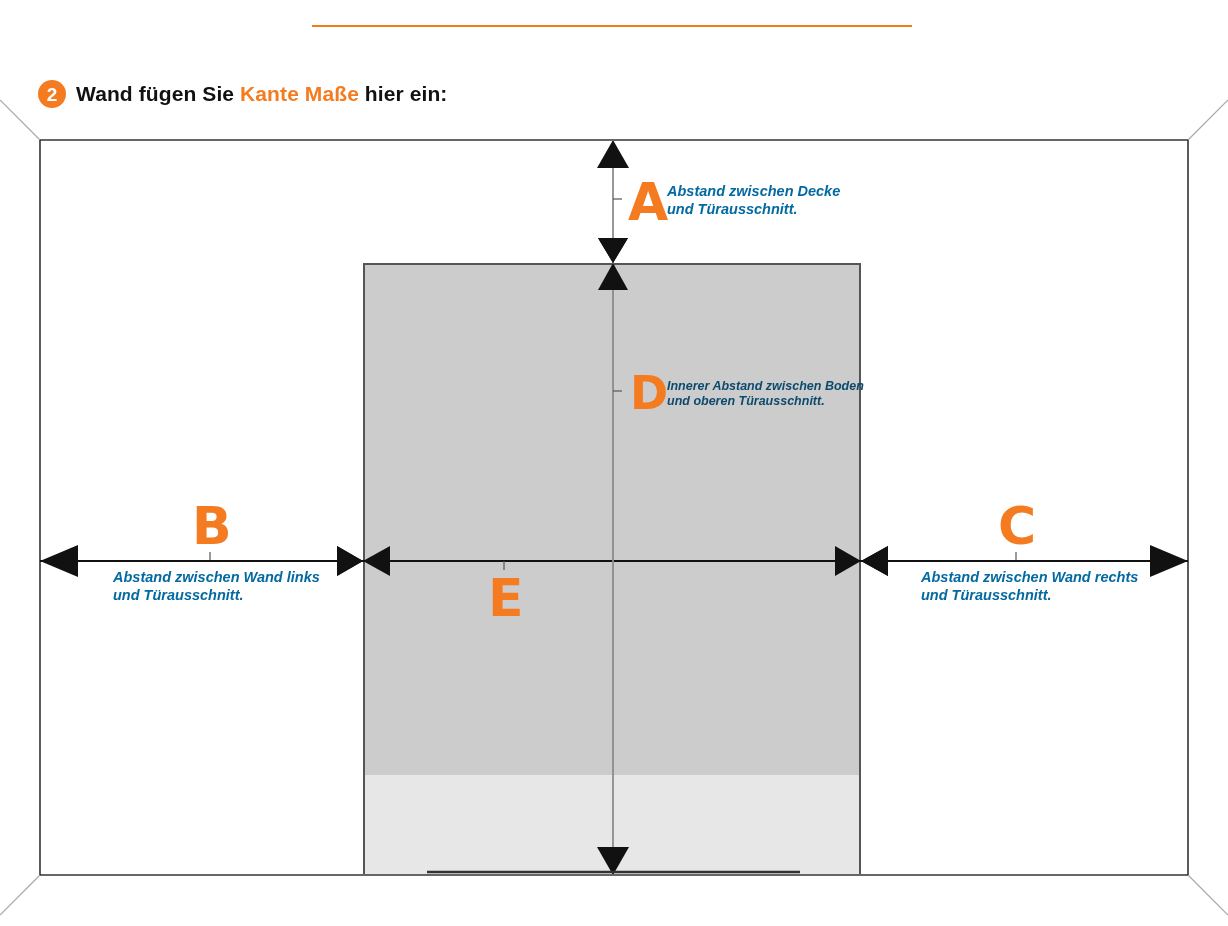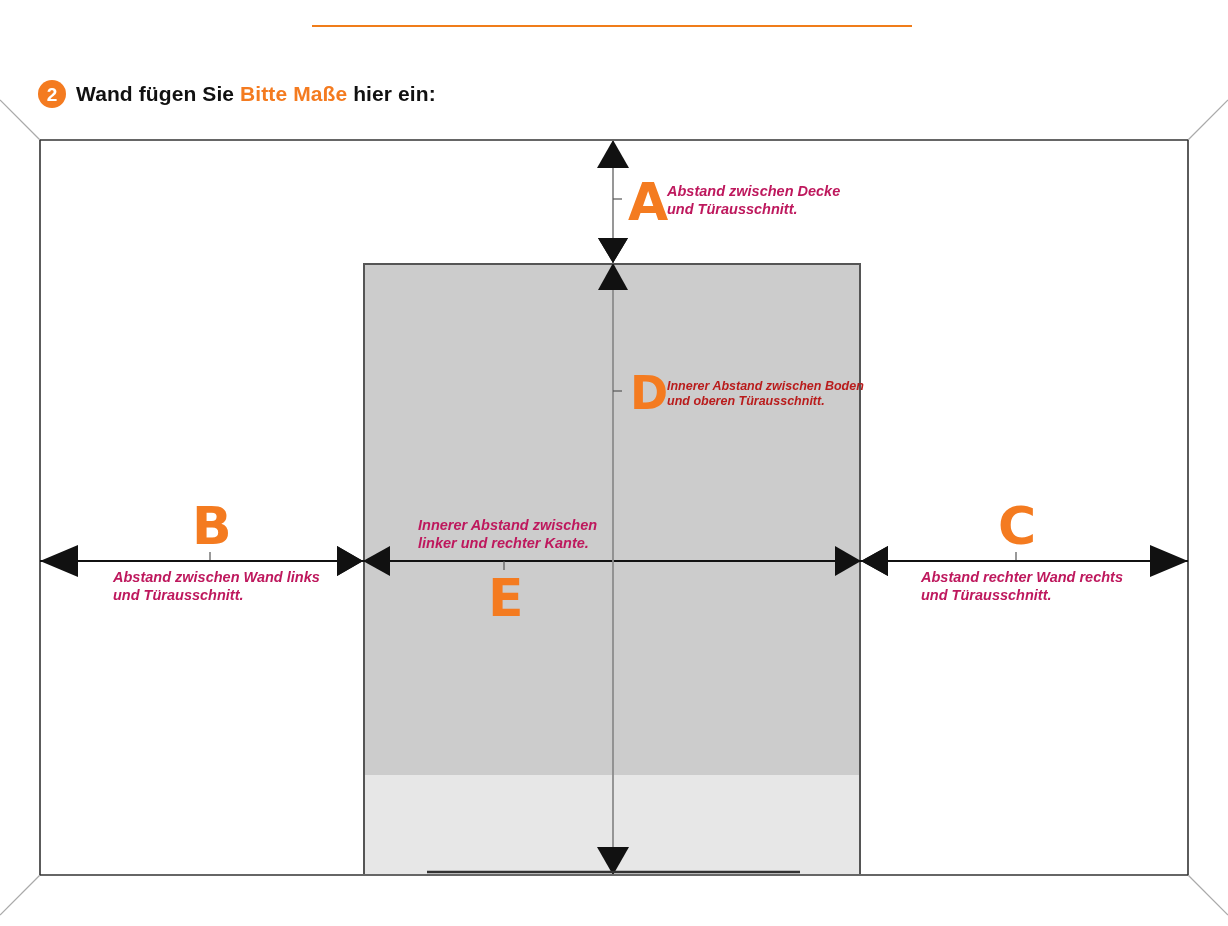--- a/index.html
+++ b/index.html
@@ -66,43 +66,43 @@
   }
   .letter-A{left:628px;top:176px;font-size:52px;}
   .letter-B{left:192px;top:500px;font-size:52px;}
   .letter-C{left:998px;top:500px;font-size:52px;}
   .letter-D{left:630px;top:370px;font-size:46px;}
   .letter-E{left:488px;top:572px;font-size:52px;}
 
   
   .cap{
     position:absolute;
-    color:#be185d;
+    color:#0369a1;
     font-style:italic;
     font-weight:bold;
     line-height:1.22;
     white-space:pre-line;
     user-select:none;
   }
   .cap-A{left:667px;top:183px;font-size:14.5px;}
-  .cap-D{left:667px;top:379px;font-size:12.5px;color:#b91c1c;}
+  .cap-D{left:667px;top:379px;font-size:12.5px;color:#0c4a6e;}
   .cap-B{left:113px;top:569px;font-size:14.5px;font-style:italic;}
   .cap-C{left:921px;top:569px;font-size:14.5px;}
   .cap-E{left:418px;top:517px;font-size:14.5px;}
 </style>
 </head>
 <body>
 
 <div id="stage">
 
   <div class="top-rule"></div>
 
   <div class="header">
     <div class="badge">2</div>
-    <div class="header-text"><span>Wand fügen Sie </span><span class="hl">Bitte Maße</span><span> hier ein:</span></div>
+    <div class="header-text"><span>Wand fügen Sie </span><span class="hl">Kante Maße</span><span> hier ein:</span></div>
   </div>
 
   <svg class="room-svg" viewBox="0 0 1228 926">
 
     <g stroke="#aaaaaa" stroke-width="1.2" fill="none">
       <line x1="40" y1="140" x2="0" y2="100"></line>
       <line x1="1188" y1="140" x2="1228" y2="100"></line>
       <line x1="40" y1="875" x2="0" y2="915"></line>
       <line x1="1188" y1="875" x2="1228" y2="915"></line>
     </g>
@@ -183,24 +183,22 @@
 
   <div class="letter letter-A">A</div>
   <div class="cap cap-A">Abstand zwischen Decke
 und Türausschnitt.</div>
 
   <div class="letter letter-B">B</div>
   <div class="cap cap-B">Abstand zwischen Wand links
 und Türausschnitt.</div>
 
   <div class="letter letter-C">C</div>
-  <div class="cap cap-C">Abstand rechter Wand rechts
+  <div class="cap cap-C">Abstand zwischen Wand rechts
 und Türausschnitt.</div>
 
   <div class="letter letter-D">D</div>
   <div class="cap cap-D">Innerer Abstand zwischen Boden
 und oberen Türausschnitt.</div>
 
   <div class="letter letter-E">E</div>
-  <div class="cap cap-E">Innerer Abstand zwischen
-linker und rechter Kante.</div>
 
 </div>
 
 </body></html>

